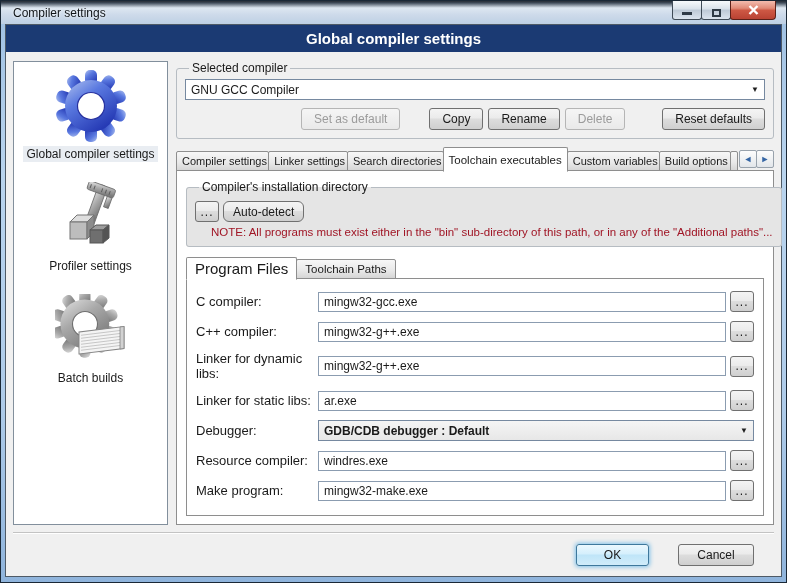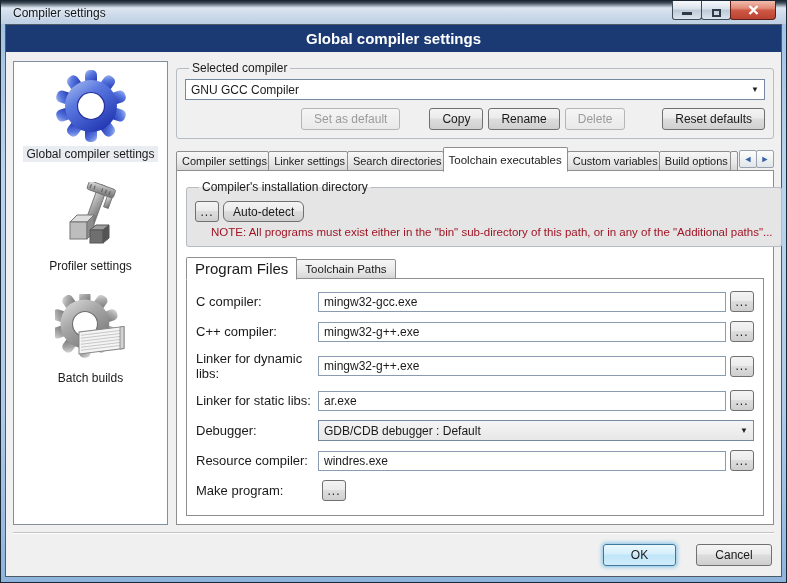--- a/index.html
+++ b/index.html
@@ -111,26 +111,26 @@
   .inner-tabstrip .tab.active{height:23px;font-size:15px;}
   .inner-panel{
     flex:1;border:1px solid #8e8e8e;margin-top:-1px;background:#ffffff;
     padding:12px 9px 6px;display:flex;flex-direction:column;min-height:0;
   }
   .field-row{display:flex;align-items:center;margin-bottom:9px;}
   .field-label{width:122px;flex-shrink:0;font-size:13px;}
   .combo-grey{
     flex:1;height:21px;border:1px solid #7689a0;
     background:linear-gradient(180deg,#f5f5f5,#e7e7e7);
-    display:flex;align-items:center;padding:8px 5px;cursor:default;
+    display:flex;align-items:center;padding:8px 5px;cursor:default;font-weight:bold;
   }
   .field-row .browse-btn{margin-left:4px;}
   
   .separator{height:2px;margin:7px 7px 0;border-top:1px solid #c3c3c3;border-bottom:1px solid #ffffff;flex-shrink:0;}
-  .footer{height:42px;flex-shrink:0;display:flex;align-items:center;justify-content:flex-end;gap:20px;padding:0 9px;}
+  .footer{height:42px;flex-shrink:0;display:flex;align-items:center;justify-content:flex-end;gap:29px;padding:0 27px;}
   .btn-ok{
     width:73px;border:1px solid #3e789c;
     background:linear-gradient(180deg,#ebf8fe 0%,#d5effc 45%,#bfe5f8 50%,#d0ecfa 100%);
     box-shadow:0 0 4px 1px #7fc0e8;
   }
   .btn-cancel{width:76px;}
 </style>
 </head>
 <body>
 
@@ -326,20 +326,21 @@
             </div>
 
             <div class="field-row">
               <span class="field-label">Resource compiler:</span>
               <input class="textfield" value="windres.exe" style="">
               <div class="btn browse-btn">...</div>
             </div>
 
             <div class="field-row">
               <span class="field-label">Make program:</span>
+              <input class="textfield" value="mingw32-make.exe" style="">
               <div class="btn browse-btn">...</div>
             </div>
 
           </div>
         </div>
       </div>
     </div>
 
     <div class="separator"></div>
     <div class="footer">

